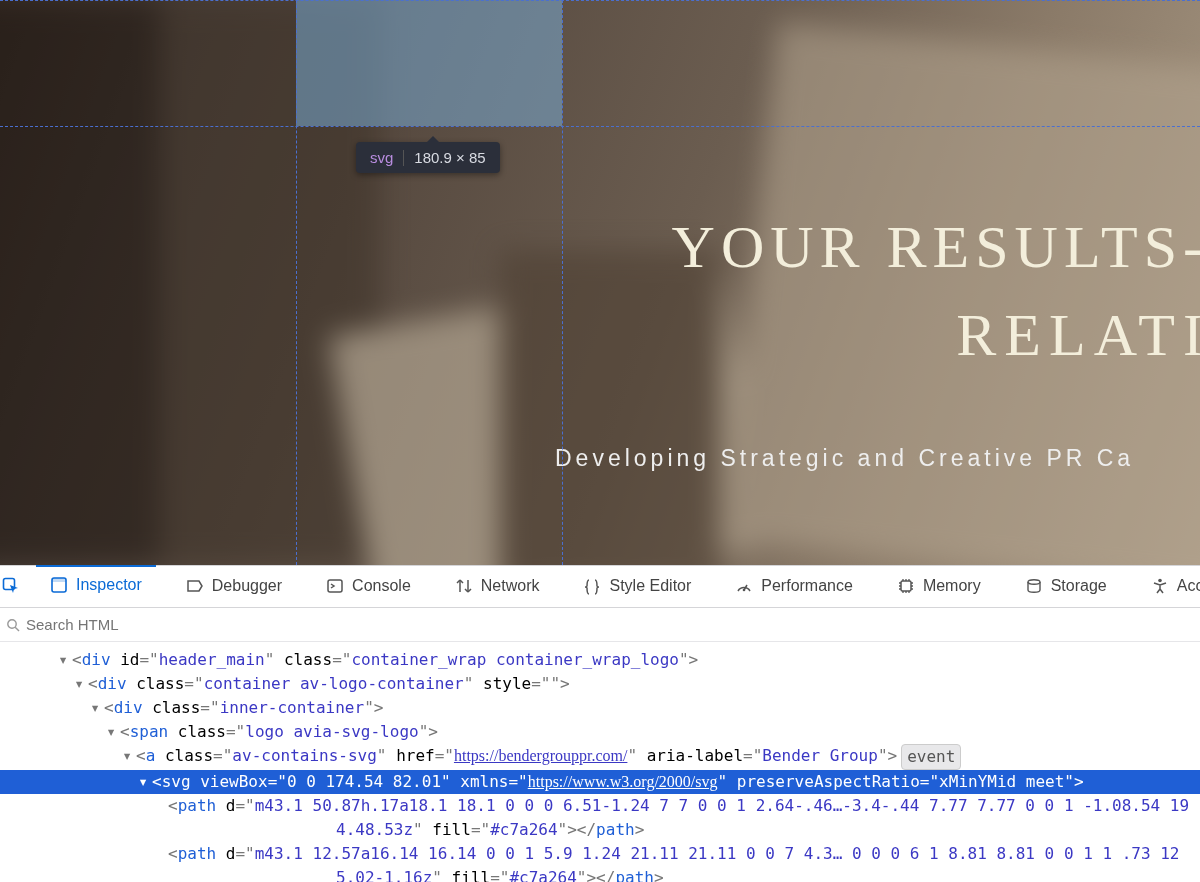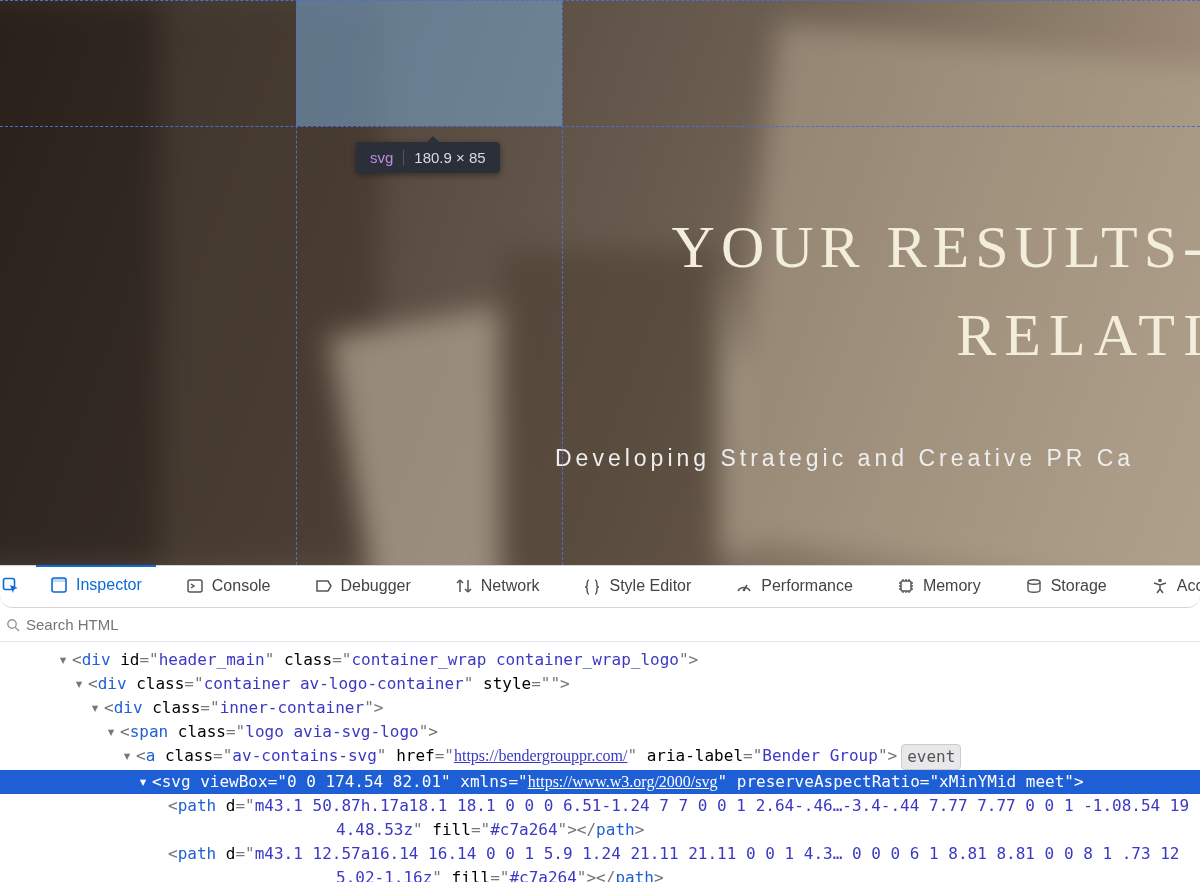--- a/index.html
+++ b/index.html
@@ -143,21 +143,20 @@
     }
     .tabbar {
       display: flex;
       align-items: center;
       height: 42px;
       border-bottom: 1px solid #d5d5d8;
       padding-left: 2px;
       gap: 16px;
       font-size: 16px;
       color: #444;
-      border-radius: 13px;
     }
     .tabbar .pick-btn {
       width: 30px; height: 42px;
       display: flex; align-items: center; justify-content: center;
       border-bottom: 2px solid transparent;
     }
     .tabbar .tab {
       display: flex; align-items: center; gap: 8px;
       padding: 0 14px;
       height: 100%;
@@ -304,31 +303,31 @@
     <div class="tab active special">
       <svg width="18" height="18" viewBox="0 0 18 18">
         <rect x="2" y="2" width="14" height="14" rx="2" fill="none" stroke="#0a6ad6" stroke-width="1.6"></rect>
         <rect x="2" y="2" width="14" height="4" fill="#0a6ad6" opacity="0.25"></rect>
       </svg>
       <span>Inspector</span>
     </div>
 
     <div class="tab">
       <svg width="18" height="18" viewBox="0 0 18 18">
+        <path d="M2 4 H13 L16 9 L13 14 H2 Z" fill="none" stroke="#555" stroke-width="1.5"></path>
+      </svg>
+      <span>Debugger</span>
+    </div>
+
+    <div class="tab">
+      <svg width="18" height="18" viewBox="0 0 18 18">
         <rect x="2" y="3" width="14" height="12" rx="2" fill="none" stroke="#555" stroke-width="1.5"></rect>
         <path d="M5 7 L8 9 L5 11" fill="none" stroke="#555" stroke-width="1.5"></path>
       </svg>
       <span>Console</span>
-    </div>
-
-    <div class="tab">
-      <svg width="18" height="18" viewBox="0 0 18 18">
-        <path d="M2 4 H13 L16 9 L13 14 H2 Z" fill="none" stroke="#555" stroke-width="1.5"></path>
-      </svg>
-      <span>Debugger</span>
     </div>
 
     <div class="tab">
       <svg width="18" height="16" viewBox="0 0 18 16">
         <path d="M5 2 V14 M13 2 V14" stroke="#555" stroke-width="1.5"></path>
         <path d="M5 2 L2 5 M5 2 L8 5 M13 14 L10 11 M13 14 L16 11" stroke="#555" stroke-width="1.5" fill="none"></path>
       </svg>
       <span>Network</span>
     </div>
 
@@ -425,19 +424,19 @@
       <span class="indent" style="width:168px"></span>
       <span class="wrap-row">
         <span class="line"><span class="pun">&lt;</span><span class="tagn">path</span> <span class="attr">d</span><span class="pun">="</span><span class="val">m43.1 50.87h.17a18.1 18.1 0 0 0 6.51-1.24 7 7 0 0 1 2.64-.46…-3.4-.44 7.77 7.77 0 0 1 -1.08.54 19</span></span>
         <span class="line cont"><span class="val">4.48.53z</span><span class="pun">"</span> <span class="attr">fill</span><span class="pun">="</span><span class="val">#c7a264</span><span class="pun">"&gt;&lt;/</span><span class="tagn">path</span><span class="pun">&gt;</span></span>
       </span>
     </div>
 
     <div class="row">
       <span class="indent" style="width:168px"></span>
       <span class="wrap-row r2">
-        <span class="line"><span class="pun">&lt;</span><span class="tagn">path</span> <span class="attr">d</span><span class="pun">="</span><span class="val">m43.1 12.57a16.14 16.14 0 0 1 5.9 1.24 21.11 21.11 0 0 1 4.3… 0 0 0 6 1 8.81 8.81 0 0 8 1 .73 12</span></span>
+        <span class="line"><span class="pun">&lt;</span><span class="tagn">path</span> <span class="attr">d</span><span class="pun">="</span><span class="val">m43.1 12.57a16.14 16.14 0 0 1 5.9 1.24 21.11 21.11 0 0 7 4.3… 0 0 0 6 1 8.81 8.81 0 0 1 1 .73 12</span></span>
         <span class="line cont"><span class="val">5.02-1.16z</span><span class="pun">"</span> <span class="attr">fill</span><span class="pun">="</span><span class="val">#c7a264</span><span class="pun">"&gt;&lt;/</span><span class="tagn">path</span><span class="pun">&gt;</span></span>
       </span>
     </div>
 
   </div>
 </div>
 
 </body></html>

